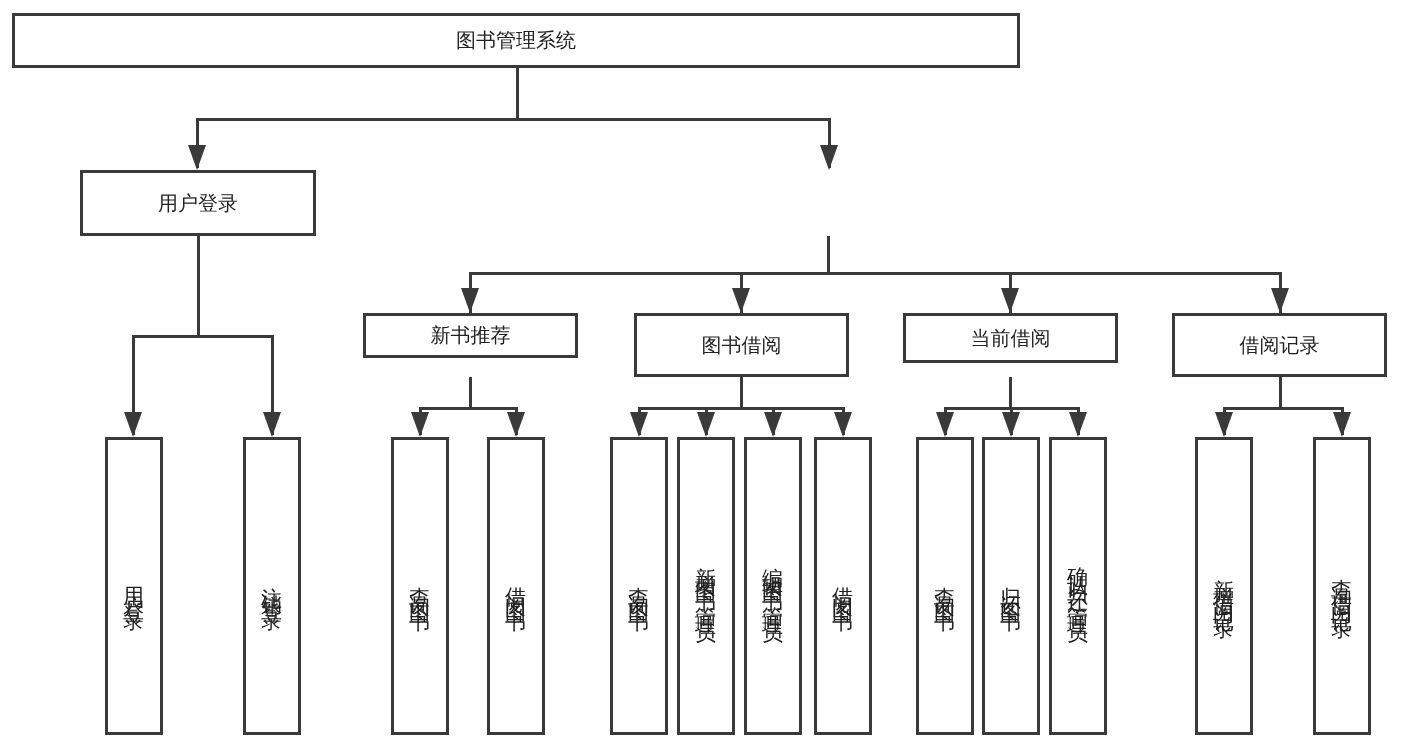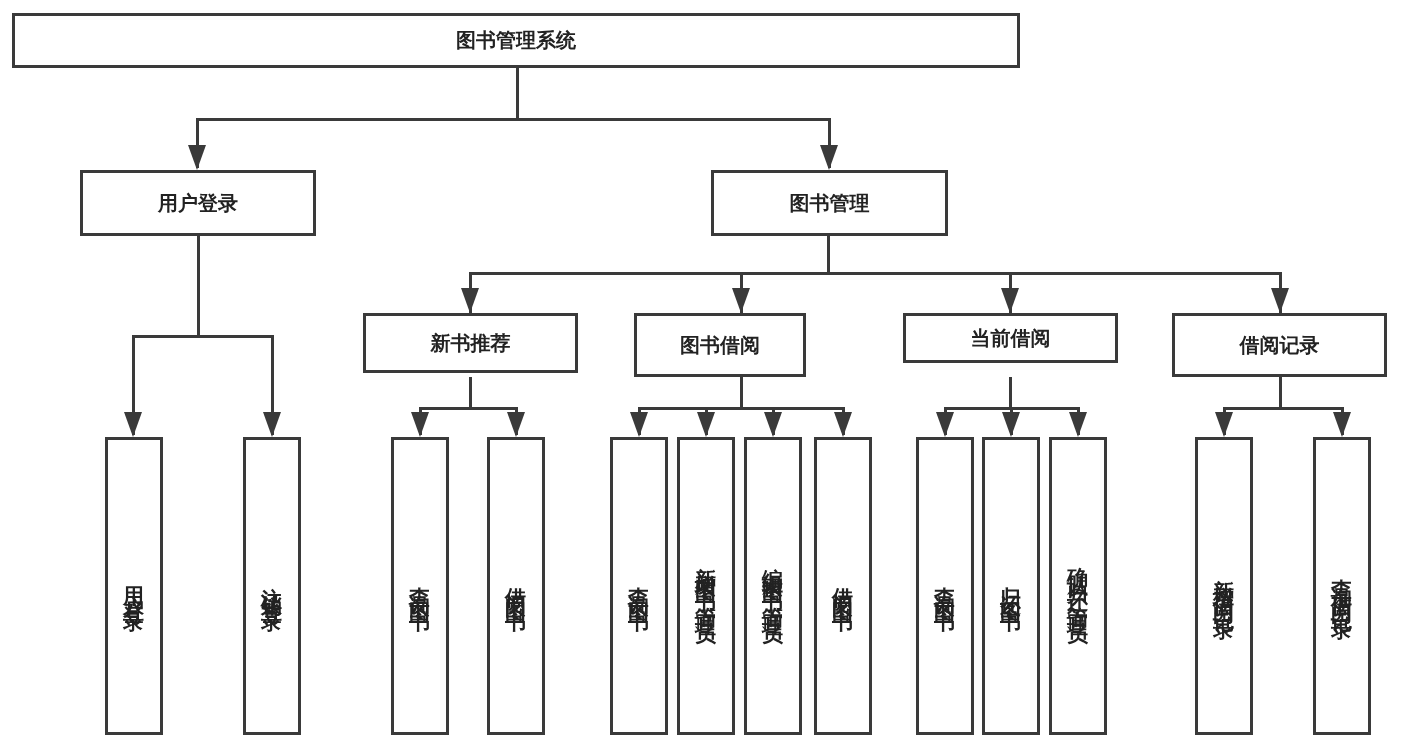--- a/index.html
+++ b/index.html
@@ -9,21 +9,20 @@
     --bg:#ffffff;
   }
   html,body{margin:0;padding:0;background:var(--bg);}
   .canvas{
     position:relative;
     width:1405px;height:747px;
     background:var(--bg);
     font-family:"Liberation Sans","DejaVu Sans",sans-serif;
     color:var(--text);
     overflow:hidden;
-    font-weight:bold;
   }
   .box{
     position:absolute;
     box-sizing:border-box;
     background:#fff;
     border:3px solid var(--line);
     display:flex;
     align-items:center;
     justify-content:center;
     text-align:center;
@@ -71,46 +70,43 @@
   <div class="vl" style="left:516px;top:68px;height:50px"></div>
   <div class="hl" style="left:196px;top:118px;width:635px"></div>
   <div class="vl" style="left:196px;top:118px;height:50px"></div>
   <div class="vl" style="left:828px;top:118px;height:50px"></div>
   <div class="ar" style="left:188px;top:145px"></div>
   <div class="ar" style="left:820px;top:145px"></div>
 
   <div class="box" style="left:80px;top:170px;width:236px;height:66px">
     <span>用户登录</span>
   </div>
-  <div class="box" style="left:711px;top:170px;width:237px;height:66px">
-    <span>图书管理</span>
-  </div>
 
   <div class="vl" style="left:197px;top:236px;height:99px"></div>
   <div class="hl" style="left:132px;top:335px;width:142px"></div>
   <div class="vl" style="left:132px;top:335px;height:100px"></div>
   <div class="vl" style="left:271px;top:335px;height:100px"></div>
   <div class="ar" style="left:124px;top:412px"></div>
   <div class="ar" style="left:263px;top:412px"></div>
 
   <div class="vl" style="left:827px;top:236px;height:39px"></div>
   <div class="hl" style="left:469px;top:272px;width:813px"></div>
   <div class="vl" style="left:469px;top:272px;height:41px"></div>
   <div class="vl" style="left:740px;top:272px;height:41px"></div>
   <div class="vl" style="left:1009px;top:272px;height:41px"></div>
   <div class="vl" style="left:1279px;top:272px;height:41px"></div>
   <div class="ar" style="left:461px;top:288px"></div>
   <div class="ar" style="left:732px;top:288px"></div>
   <div class="ar" style="left:1001px;top:288px"></div>
   <div class="ar" style="left:1271px;top:288px"></div>
 
-  <div class="box" style="left:363px;top:313px;width:215px;height:60px">
+  <div class="box" style="left:363px;top:313px;width:215px;height:45px">
     <span>新书推荐</span>
   </div>
-  <div class="box" style="left:634px;top:313px;width:172px;height:64px">
+  <div class="box" style="left:634px;top:313px;width:215px;height:64px">
     <span>图书借阅</span>
   </div>
   <div class="box" style="left:903px;top:313px;width:215px;height:50px">
     <span>当前借阅</span>
   </div>
   <div class="box" style="left:1172px;top:313px;width:215px;height:64px">
     <span>借阅记录</span>
   </div>
 
   <div class="vl" style="left:469px;top:377px;height:33px"></div>

